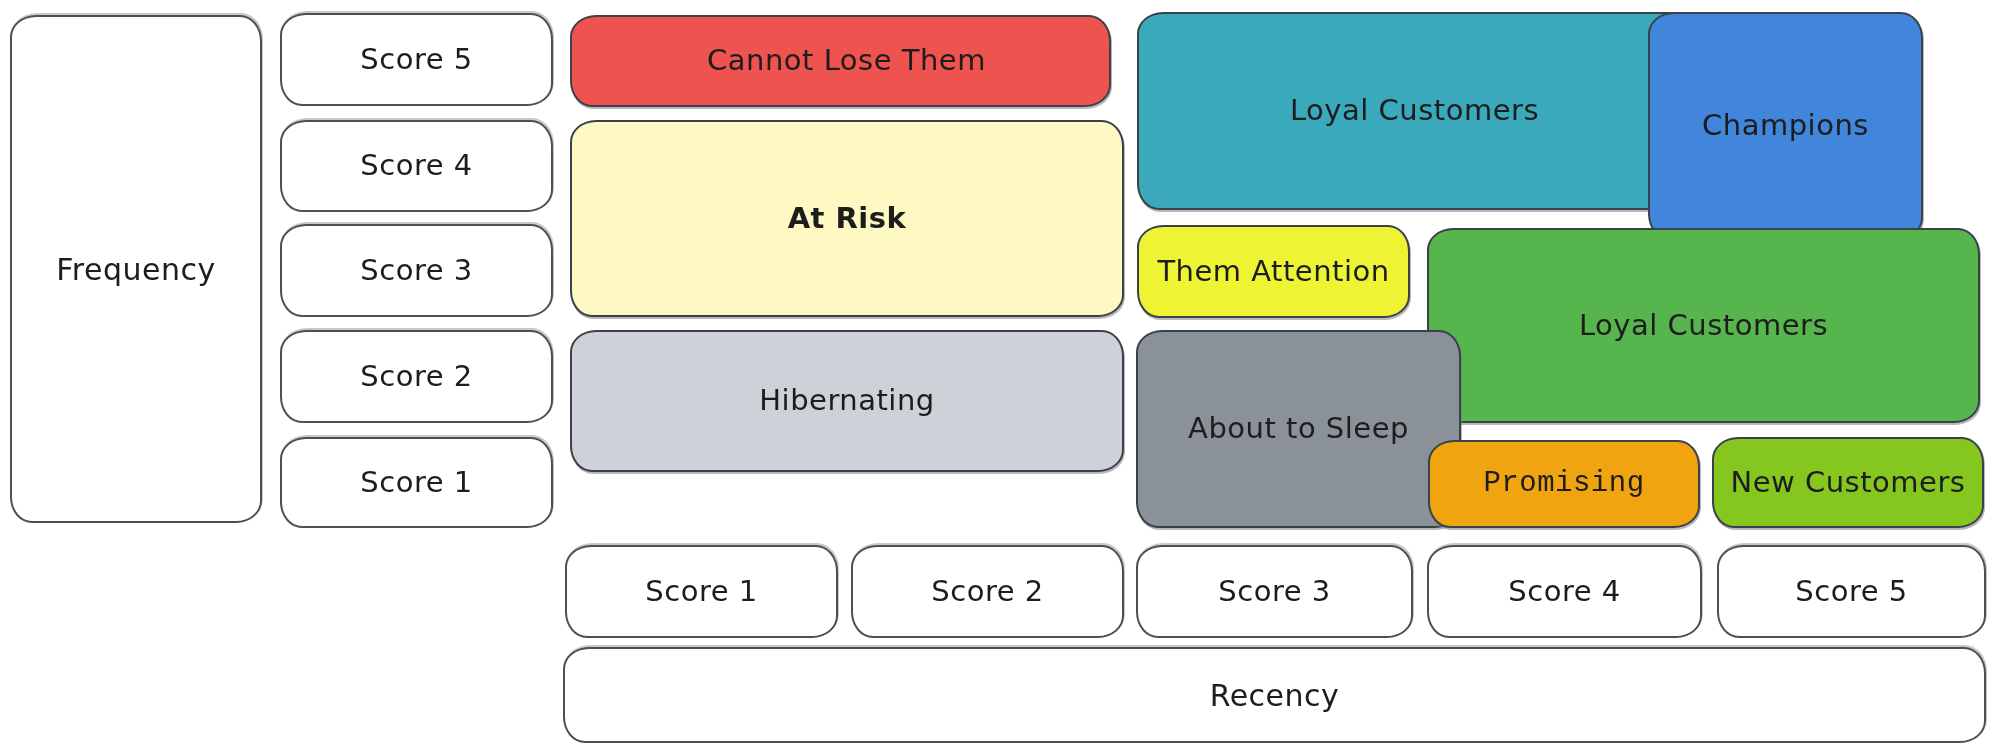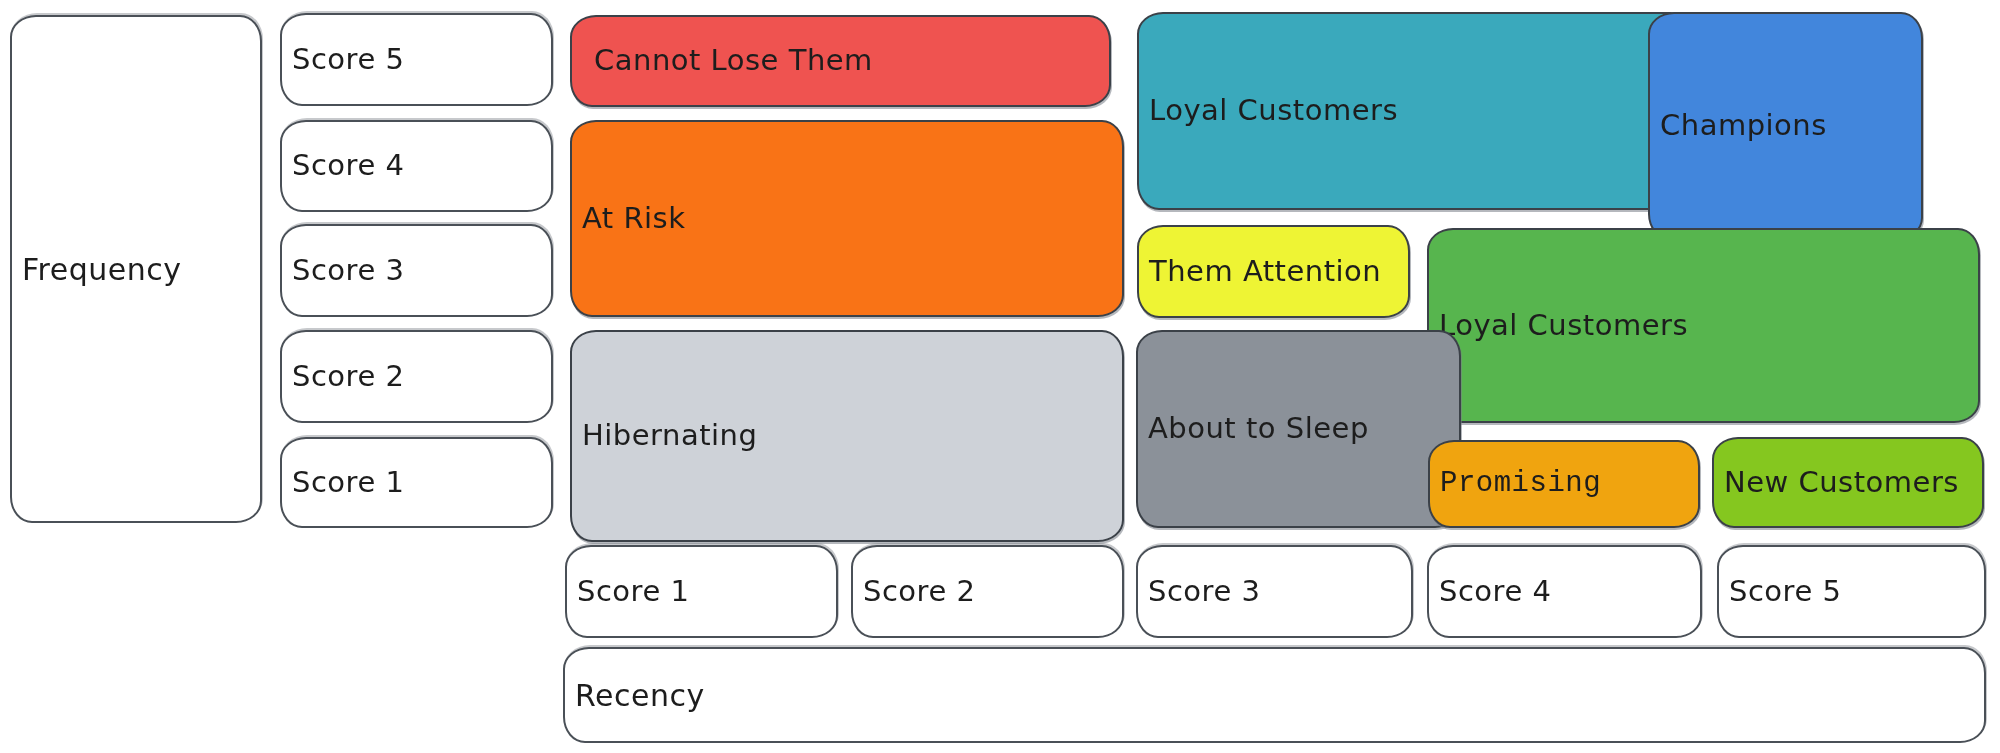--- a/index.html
+++ b/index.html
@@ -13,20 +13,21 @@
     height: 753px;
     background: #ffffff;
     font-family: "DejaVu Sans", sans-serif;
     color: #1d1d1d;
     overflow: hidden;
   }
   .box {
     position: absolute;
     display: flex;
     align-items: center;
+    justify-content: center;
     text-align: center;
     box-sizing: border-box;
     border: 2.5px solid #3b4148;
     border-radius: 26px 22px 26px 22px / 22px 26px 22px 26px;
     box-shadow: 1px 2px 0 0 rgba(120,126,134,0.55);
     font-size: 29px;
     letter-spacing: 0.5px;
     line-height: 1.1;
   }
   .white {
@@ -43,21 +44,21 @@
   
   #freq-axis        { left: 10px;   top: 15px;  width: 252px; height: 508px; }
   #fscore-5         { left: 280px;  top: 13px;  width: 273px; height: 93px; }
   #fscore-4         { left: 280px;  top: 120px; width: 273px; height: 92px; }
   #fscore-3         { left: 280px;  top: 224px; width: 273px; height: 93px; }
   #fscore-2         { left: 280px;  top: 330px; width: 273px; height: 93px; }
   #fscore-1         { left: 280px;  top: 437px; width: 273px; height: 91px; }
 
   #seg-cannot-lose  { left: 570px;  top: 15px;  width: 541px; height: 92px; }
   #seg-at-risk      { left: 570px;  top: 120px; width: 554px; height: 197px; }
-  #seg-hibernating  { left: 570px;  top: 330px; width: 554px; height: 212px; }
+  #seg-hibernating  { left: 570px;  top: 330px; width: 554px; height: 142px; }
   #seg-loyal-teal   { left: 1137px; top: 12px;  width: 555px; height: 198px; }
   #seg-champions    { left: 1648px; top: 12px;  width: 275px; height: 228px; }
   #seg-need-attn    { left: 1137px; top: 225px; width: 273px; height: 93px; }
   #seg-loyal-green  { left: 1427px; top: 228px; width: 553px; height: 195px; }
   #seg-about-sleep  { left: 1136px; top: 330px; width: 325px; height: 198px; }
   #seg-promising    { left: 1428px; top: 440px; width: 272px; height: 88px; font-family: Liberation Mono, monospace; }
   #seg-new-cust     { left: 1712px; top: 437px; width: 272px; height: 91px; }
 
   #rscore-1         { left: 565px;  top: 545px; width: 273px; height: 93px; }
   #rscore-2         { left: 851px;  top: 545px; width: 273px; height: 93px; }
@@ -86,21 +87,21 @@
   <div class="box white" id="fscore-2">
     <span class="lbl">Score 2</span>
   </div>
   <div class="box white" id="fscore-1">
     <span class="lbl">Score 1</span>
   </div>
 
   <div class="box" id="seg-cannot-lose" style="background: rgb(239, 83, 80); padding-left: 12px;">
     <span class="lbl">Cannot Lose Them</span>
   </div>
-  <div class="box" id="seg-at-risk" style="background: #f97316;">
+  <div class="box" id="seg-at-risk" style="background: #fef9c3; font-weight: bold;">
     <span class="lbl">At Risk</span>
   </div>
   <div class="box" id="seg-hibernating" style="background: rgb(206, 210, 216);">
     <span class="lbl">Hibernating</span>
   </div>
   <div class="box" id="seg-loyal-teal" style="background: rgb(58, 169, 188);">
     <span class="lbl">Loyal Customers</span>
   </div>
   <div class="box" id="seg-champions" style="background: rgb(66, 134, 220);">
     <span class="lbl">Champions</span>

